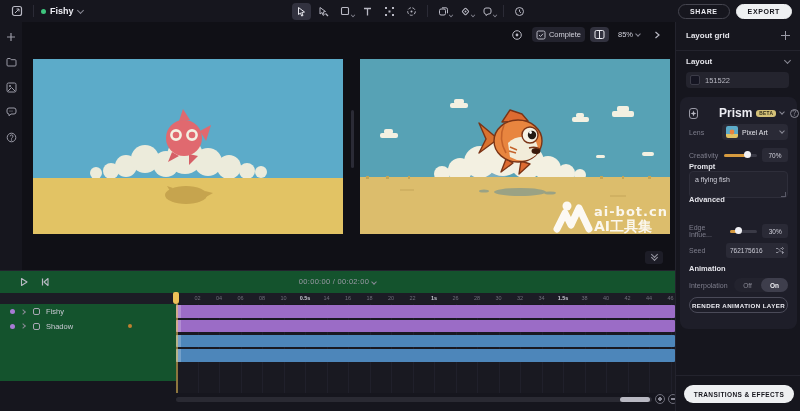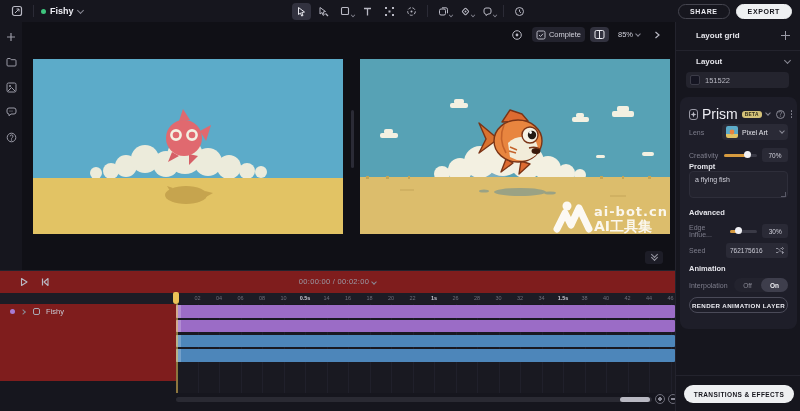--- a/index.html
+++ b/index.html
@@ -40,21 +40,21 @@
   .fc-label { font-size:7.5px; color:#d0d0da; }
   .frame { position:absolute; top:37px; width:310px; height:175px; }
   #frame1 { left:11px; }
   #frame2 { left:338px; box-shadow:inset 0 0 0 2px rgba(16,24,34,.55); }
   .frame svg { display:block; }
   #pane-handle { position:absolute; left:329px; top:88px; width:3px; height:58px; background:#2b2b36; border-radius:2px; }
   #collapse-btn { position:absolute; right:12px; bottom:6px; width:18px; height:13px; background:#1d1d27; border-radius:3px; display:flex; flex-direction:column; align-items:center; justify-content:center; gap:1px; }
   .dchev { width:5px; height:5px; border-right:1.2px solid #9a9aa6; border-bottom:1.2px solid #9a9aa6; transform:rotate(45deg); margin-top:-3px; }
 
   
-  #timeline { position:absolute; left:0; top:270px; width:675px; height:111px; background:#7f1d1d; border-top:1px solid #23232d;padding-left:18px; }
+  #timeline { position:absolute; left:0; top:270px; width:675px; height:111px; background:#14532d; border-top:1px solid #23232d;padding-left:18px; }
   #transport { position:absolute; left:0; top:0; width:675px; height:22px; }
   .tr-btn { position:absolute; top:4px; width:14px; height:14px; display:flex; align-items:center; justify-content:center; }
   #time-display { position:absolute; left:0; right:0; top:6px; text-align:center; font-size:7.5px; color:#9a9aa6; letter-spacing:.3px; }
   #time-display .chev { display:inline-block; margin-left:3px; }
   #ruler { position:absolute; left:0; top:22px; width:675px; height:11px; background:#1c1c25; }
   #ruler-ticks { position:absolute; left:176px; top:0; width:499px; height:11px; }
   .tick { position:absolute; top:2px; width:16px; text-align:center; font-size:5.5px; color:#6e6e7a; }
   .tick.major { color:#c8c8d2; font-weight:700; }
   #layer-list { position:absolute; left:0; top:33px; width:176px; height:89px; }
   .layer-row { position:absolute; left:0; width:176px; height:13px; display:flex; align-items:center; padding-left:10px; gap:6px; }
@@ -75,33 +75,33 @@
   #playhead-flag { position:absolute; left:173px; top:21px; width:6px; height:12px; background:#ecc257; border-radius:2px 2px 3px 3px; z-index:5; }
   #h-scrollbar { position:absolute; left:176px; top:126px; width:476px; height:5px; background:#2a2a33; border-radius:3px; }
   #h-thumb { position:absolute; right:2px; top:0; width:30px; height:5px; background:#b8b8c2; border-radius:3px; }
   .zoombtn { position:absolute; top:123px; width:10px; height:10px; border:1px solid #6e6e7a; border-radius:50%; color:#8a8a96; display:flex; align-items:center; justify-content:center; }
   .zoombtn i { display:block; width:4px; height:1.2px; background:#8a8a96; position:relative; }
   .zoombtn.plus i::after { content:""; position:absolute; left:1.4px; top:-1.4px; width:1.2px; height:4px; background:#8a8a96; }
   #zoom-in { left:655px; } #zoom-out { left:668px; }
 
   
   #sidebar { position:absolute; left:675px; top:22px; width:125px; height:389px; background:#16161e; border-left:1px solid #23232d; }
-  .sb-row { position:absolute; left:20px; right:10px; display:flex; align-items:center; }
+  .sb-row { position:absolute; left:10px; right:10px; display:flex; align-items:center; }
   .sb-title { font-size:8px; font-weight:700; color:#e4e4ea; }
   .sb-plus { margin-left:auto; position:relative; width:9px; height:9px; }
   .sb-plus::before { content:""; position:absolute; left:0; top:4px; width:9px; height:1px; background:#9a9aa6; }
   .sb-plus::after { content:""; position:absolute; left:4px; top:0; width:1px; height:9px; background:#9a9aa6; }
   .sb-divider { position:absolute; left:0; right:0; height:1px; background:#23232d; }
   #canvas-color { position:absolute; left:10px; top:50px; width:103px; height:16px; background:#24242e; border-radius:4px; display:flex; align-items:center; gap:5px; padding:0 4px; }
   #canvas-swatch { width:10px; height:10px; border-radius:2px; background:#151522; border:1px solid #3c3c48; }
   #canvas-hex { font-size:7.5px; color:#b8b8c2; }
   #prism-panel { position:absolute; left:4px; top:75px; width:117px; height:232px; background:#1e1e29; border:1px solid #27273300; border-radius:8px; padding:8px; }
   .pp-header { display:flex; align-items:center; gap:4px; }
   .pp-icon { width:11px; height:11px; border:1px solid #9a9aa6; border-radius:3px; display:flex; align-items:center; justify-content:center; }
-  .pp-title { font-size:14px; font-weight:400; color:#ececf2; }
+  .pp-title { font-size:12px; font-weight:700; color:#ececf2;margin-left:17px; }
   .beta { font-size:4.8px; font-weight:700; color:#2e2a18; background:#d4c178; border-radius:3px; padding:1px 3px; letter-spacing:.3px; }
   .pp-hright { margin-left:auto; display:flex; align-items:center; gap:6px; }
   .qmark { width:9px; height:9px; border:1px solid #8a8a96; border-radius:50%; display:flex; align-items:center; justify-content:center; }
   .kebab { display:flex; flex-direction:column; gap:1.5px; }
   .kebab i { width:1.8px; height:1.8px; border-radius:50%; background:#8a8a96; }
   .pp-row { position:absolute; left:8px; right:8px; display:flex; align-items:center; }
   .pp-label { font-size:7px; color:#7e7e8c; }
   .pp-sec { font-size:7.5px; font-weight:700; color:#e4e4ea; }
   .lens-dd { margin-left:auto; width:66px; height:16px; background:#2a2a36; border-radius:4px; display:flex; align-items:center; gap:4px; padding:0 4px; }
   .lens-name { font-size:7px; color:#e4e4ea; flex:1; }
@@ -436,20 +436,29 @@
 
     <div id="layer-list">
         <div class="layer-row" style="top: 1px;">
           <span class="ldot" style="background:#a77bd4"></span>
           <span class="lchev">
             <i></i>
           </span>
           <span class="licon licon-frame"></span>
           <span class="lname">Fishy</span>
         </div>
+        <div class="layer-row" style="top: 15.8px;">
+          <span class="ldot" style="background:#a77bd4"></span>
+          <span class="lchev">
+            <i></i>
+          </span>
+          <span class="licon licon-frame"></span>
+          <span class="lname">Shadow</span>
+          <span class="lkey"></span>
+        </div>
       </div>
 
     <div id="track-area">
       <div id="grid-lines">
           <div class="gridline" style="left: 21.5px;"></div>
           <div class="gridline" style="left: 43px;"></div>
           <div class="gridline" style="left: 64.5px;"></div>
           <div class="gridline" style="left: 86px;"></div>
           <div class="gridline" style="left: 107.5px;"></div>
           <div class="gridline" style="left: 129px;"></div>
@@ -556,21 +565,21 @@
         </div>
         <div class="valbox">70%</div>
       </div>
 
       <div class="pp-row" style="top:64px">
         <span class="pp-sec">Prompt</span>
       </div>
       <div id="prompt-box">a flying fish</div>
       <span class="resize-grip" style="position:absolute; right:10px; top:94px;"></span>
 
-      <div class="pp-row" style="top:110px">
+      <div class="pp-row" style="top:97px">
         <span class="pp-sec">Advanced</span>
       </div>
 
       <div class="pp-row" style="top:126px">
         <span class="pp-label">Edge Influe...</span>
         <div class="slider" style="width:28px">
           <div class="fill" id="edge-fill" style="width: 30%;"></div>
           <div class="knob" id="edge-knob" style="left: 30%;"></div>
         </div>
         <div class="valbox">30%</div>

